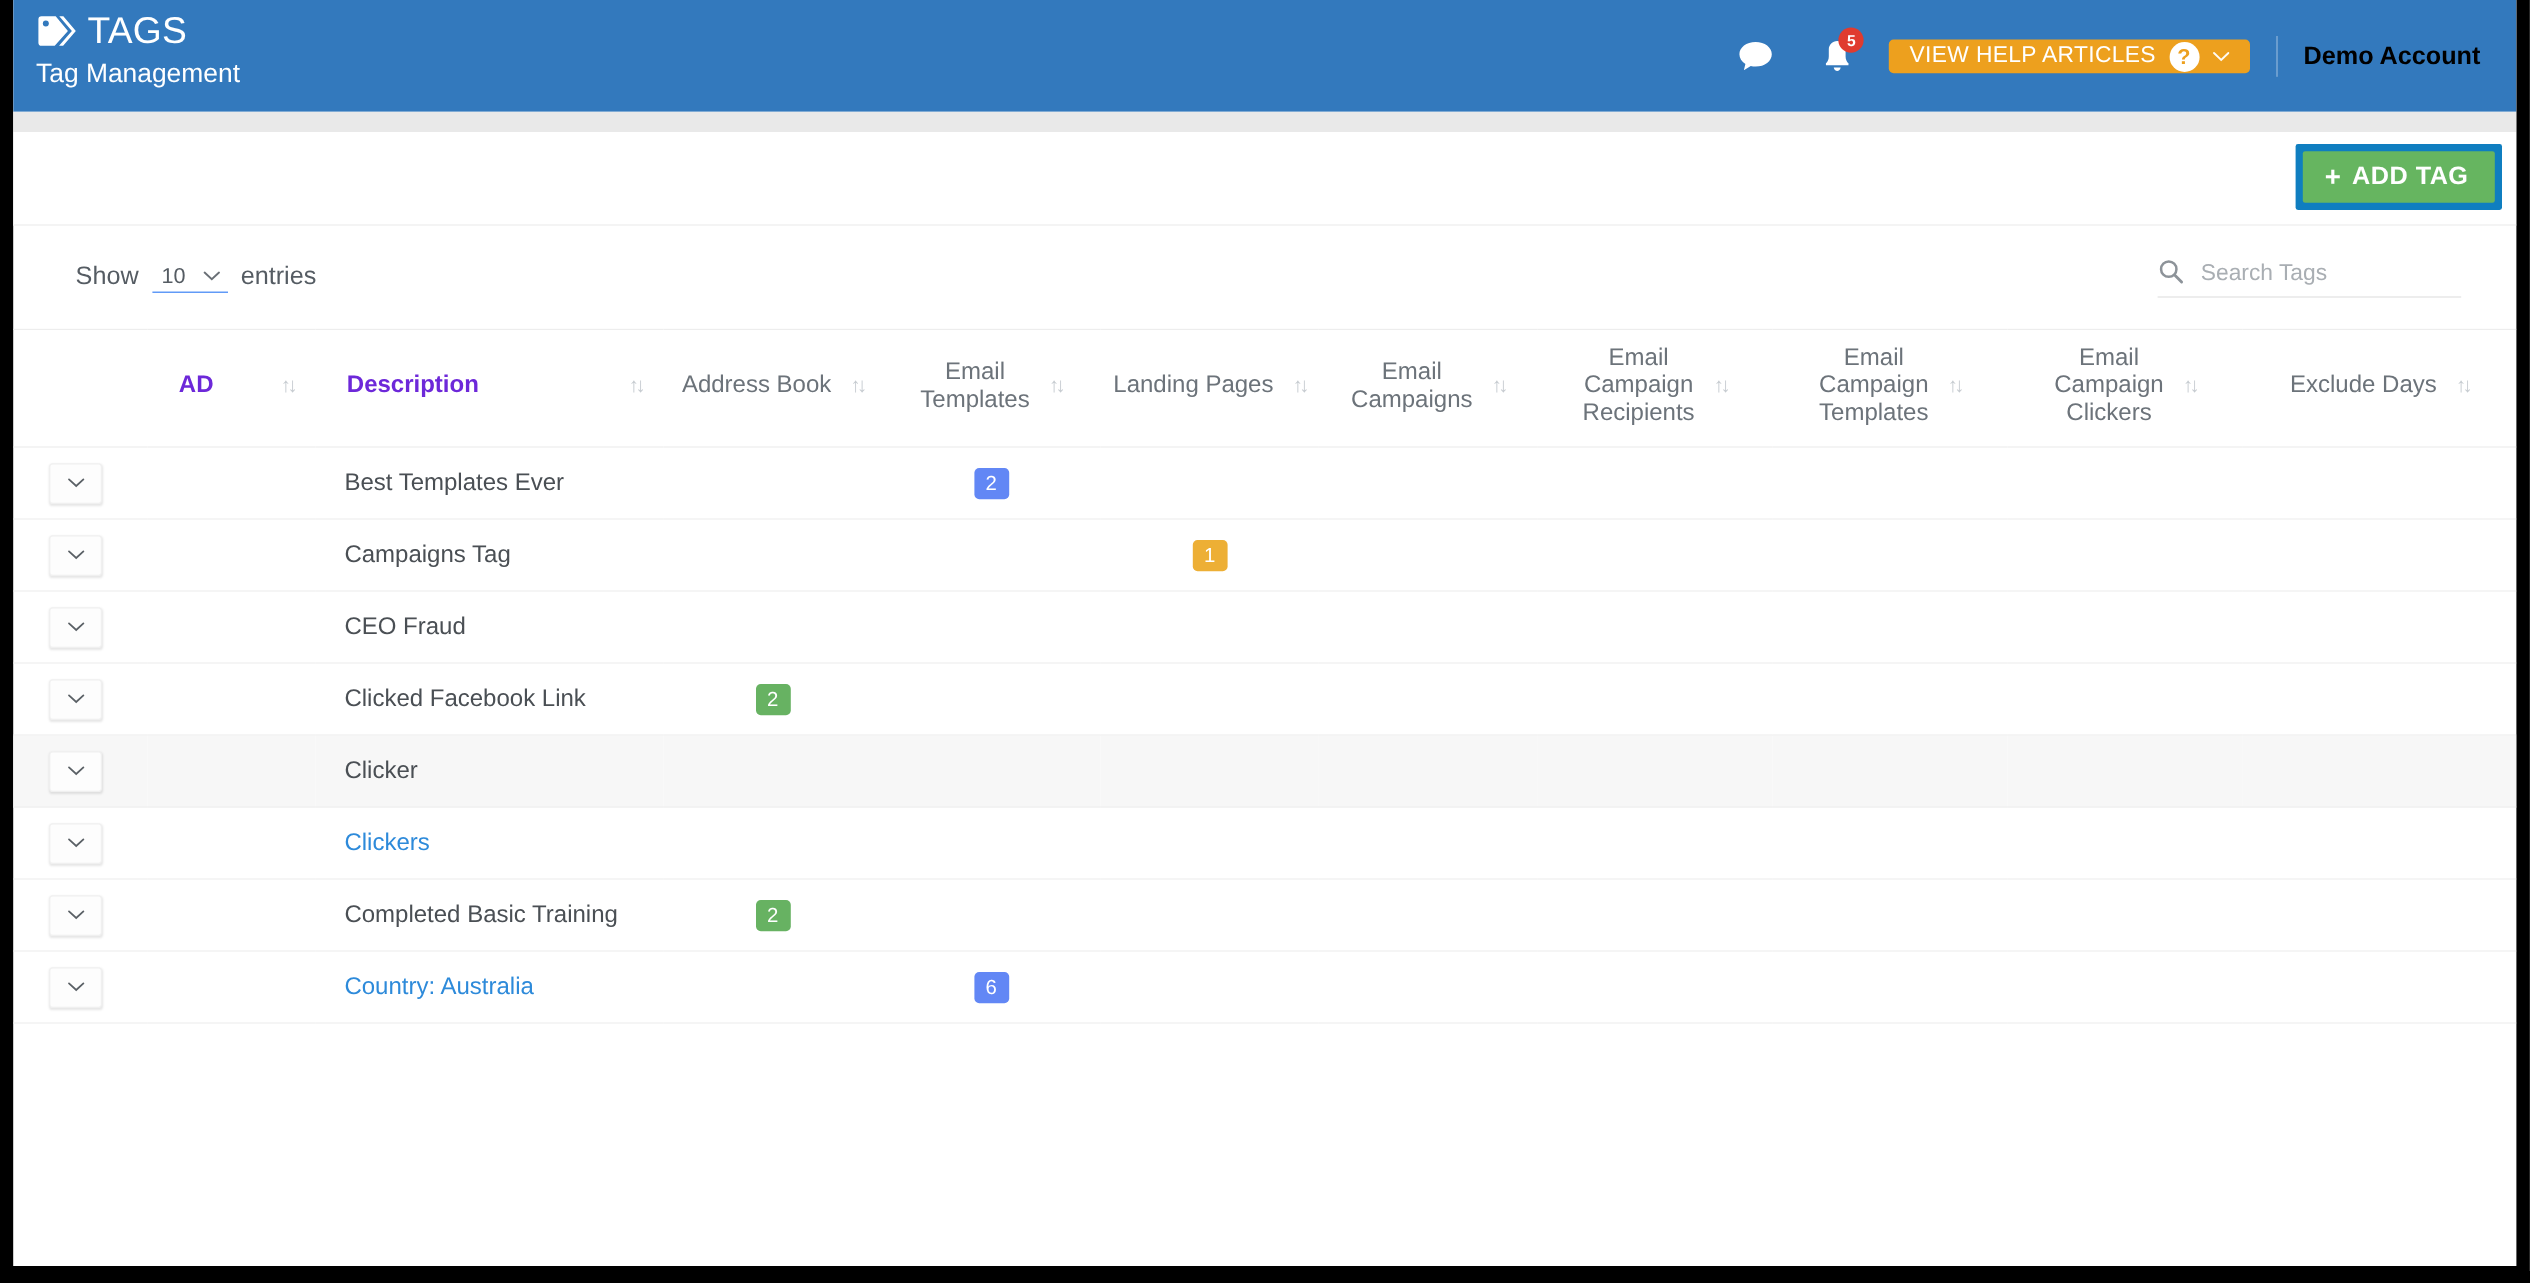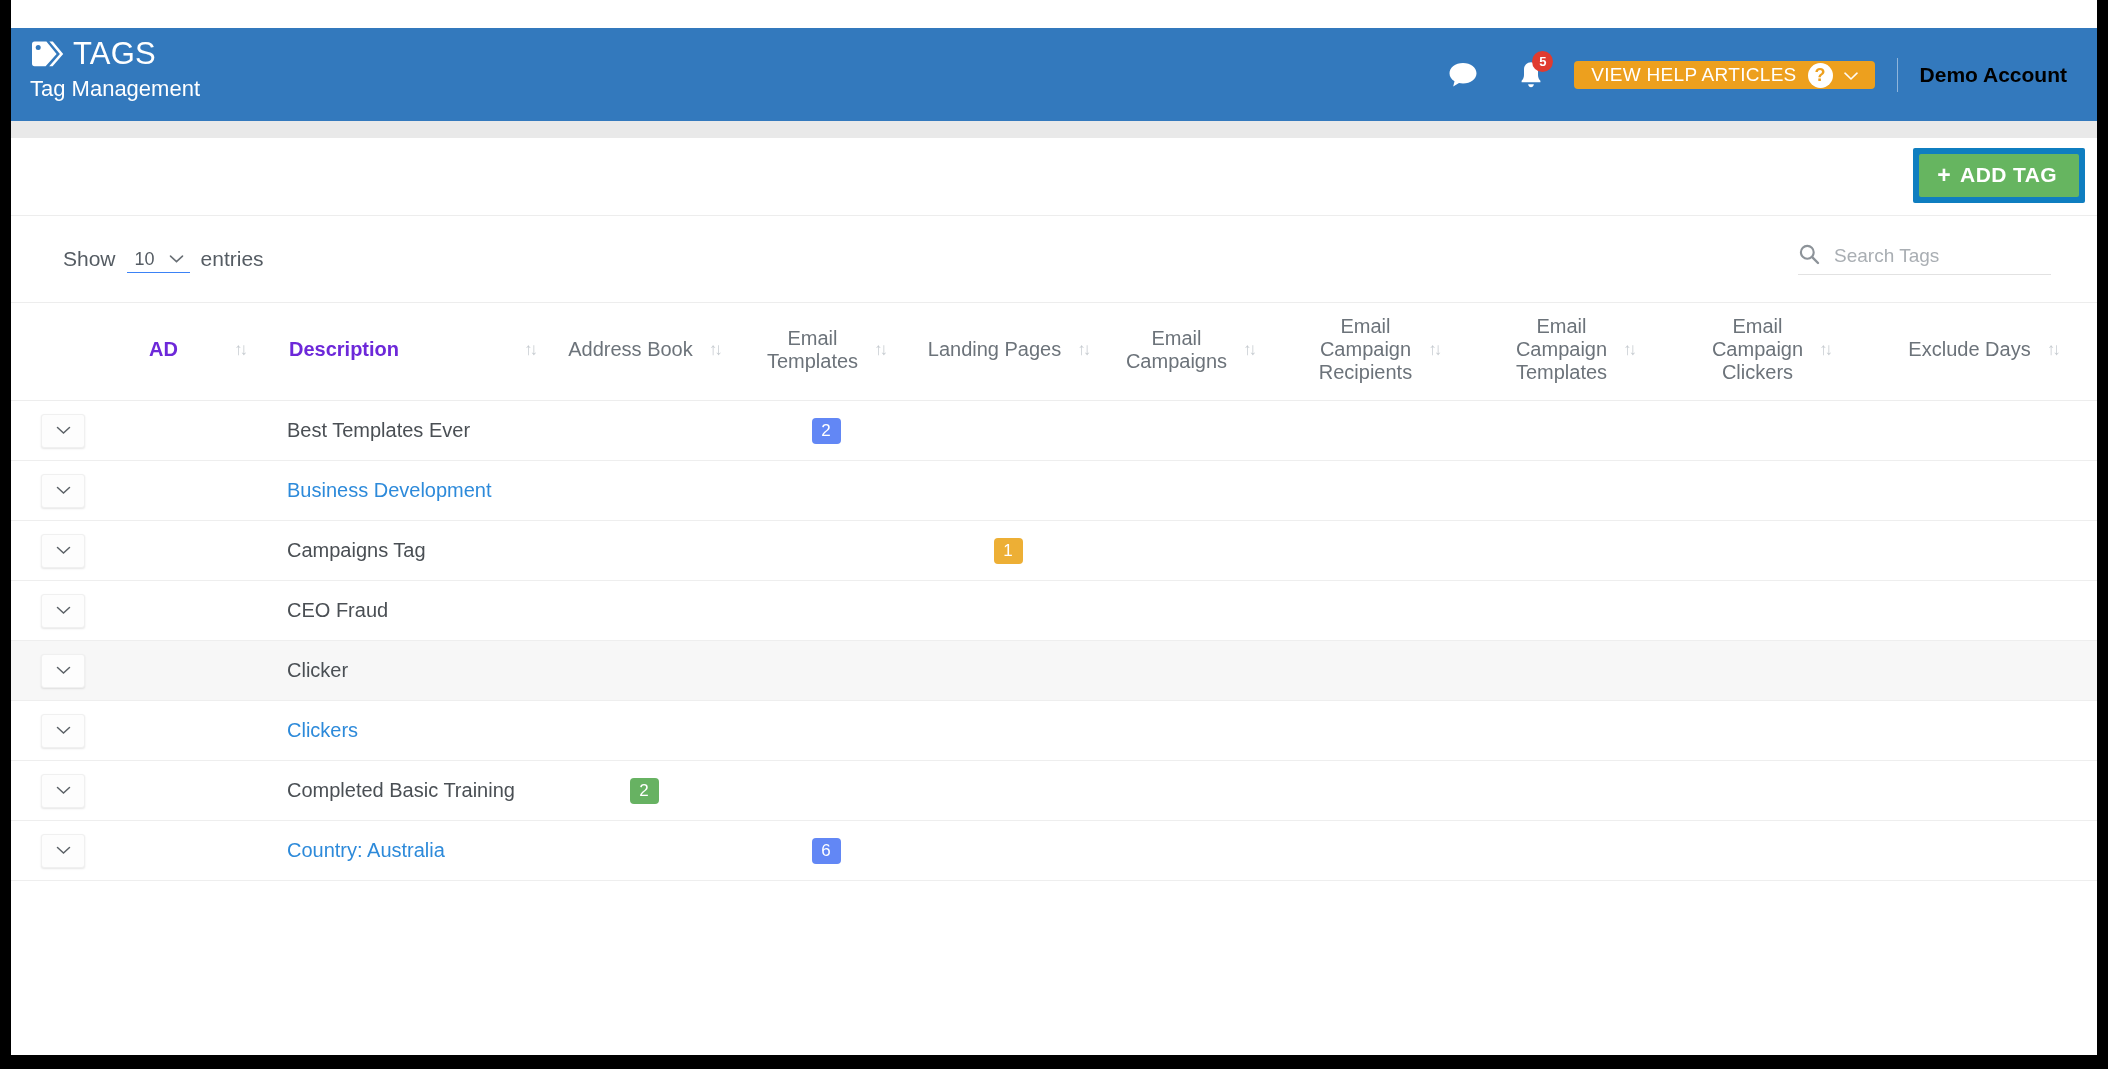--- a/index.html
+++ b/index.html
@@ -27,21 +27,20 @@
 
   
   .topbar {
     position: relative;
     height: 93px;
     background: #3379bd;
     display: flex;
     align-items: flex-start;
     justify-content: space-between;
     box-sizing: border-box;
-    margin-top: 28px;
   }
   .brand {
     padding: 10px 0 0 19px;
     color: #ffffff;
   }
   .brand-line {
     display: flex;
     align-items: center;
     gap: 9px;
   }
@@ -493,56 +492,56 @@
             <td class="cnt-cell"></td>
             <td class="cnt-cell"></td>
           </tr>
           <tr>
             <td class="expand-cell"><span class="expand-btn">
                 <svg width="15" height="9" viewBox="0 0 15 9" aria-hidden="true">
                   <path d="M1.5 1.5 L7.5 7 L13.5 1.5" stroke="#5b6166" stroke-width="1.5" fill="none" stroke-linecap="round"></path>
                 </svg>
               </span></td>
             <td></td>
-            <td class="desc-cell"><span class="desc-link">Business Development</span></td>
-            <td class="cnt-cell"></td>
-            <td class="cnt-cell"></td>
-            <td class="cnt-cell"></td>
+            <td class="desc-cell"><span class="desc-plain">Campaigns Tag</span></td>
+            <td class="cnt-cell"></td>
+            <td class="cnt-cell"></td>
+            <td class="cnt-cell"><span class="pill pill-amber">1</span></td>
             <td class="cnt-cell"></td>
             <td class="cnt-cell"></td>
             <td class="cnt-cell"></td>
             <td class="cnt-cell"></td>
             <td class="cnt-cell"></td>
           </tr>
           <tr>
             <td class="expand-cell"><span class="expand-btn">
                 <svg width="15" height="9" viewBox="0 0 15 9" aria-hidden="true">
                   <path d="M1.5 1.5 L7.5 7 L13.5 1.5" stroke="#5b6166" stroke-width="1.5" fill="none" stroke-linecap="round"></path>
                 </svg>
               </span></td>
             <td></td>
-            <td class="desc-cell"><span class="desc-plain">Campaigns Tag</span></td>
-            <td class="cnt-cell"></td>
-            <td class="cnt-cell"></td>
-            <td class="cnt-cell"><span class="pill pill-amber">1</span></td>
+            <td class="desc-cell"><span class="desc-plain">CEO Fraud</span></td>
+            <td class="cnt-cell"></td>
+            <td class="cnt-cell"></td>
+            <td class="cnt-cell"></td>
             <td class="cnt-cell"></td>
             <td class="cnt-cell"></td>
             <td class="cnt-cell"></td>
             <td class="cnt-cell"></td>
             <td class="cnt-cell"></td>
           </tr>
           <tr>
             <td class="expand-cell"><span class="expand-btn">
                 <svg width="15" height="9" viewBox="0 0 15 9" aria-hidden="true">
                   <path d="M1.5 1.5 L7.5 7 L13.5 1.5" stroke="#5b6166" stroke-width="1.5" fill="none" stroke-linecap="round"></path>
                 </svg>
               </span></td>
             <td></td>
-            <td class="desc-cell"><span class="desc-plain">CEO Fraud</span></td>
-            <td class="cnt-cell"></td>
+            <td class="desc-cell"><span class="desc-plain">Clicked Facebook Link</span></td>
+            <td class="cnt-cell"><span class="pill pill-green">2</span></td>
             <td class="cnt-cell"></td>
             <td class="cnt-cell"></td>
             <td class="cnt-cell"></td>
             <td class="cnt-cell"></td>
             <td class="cnt-cell"></td>
             <td class="cnt-cell"></td>
             <td class="cnt-cell"></td>
           </tr>
           <tr class="row-hover">
             <td class="expand-cell"><span class="expand-btn">

